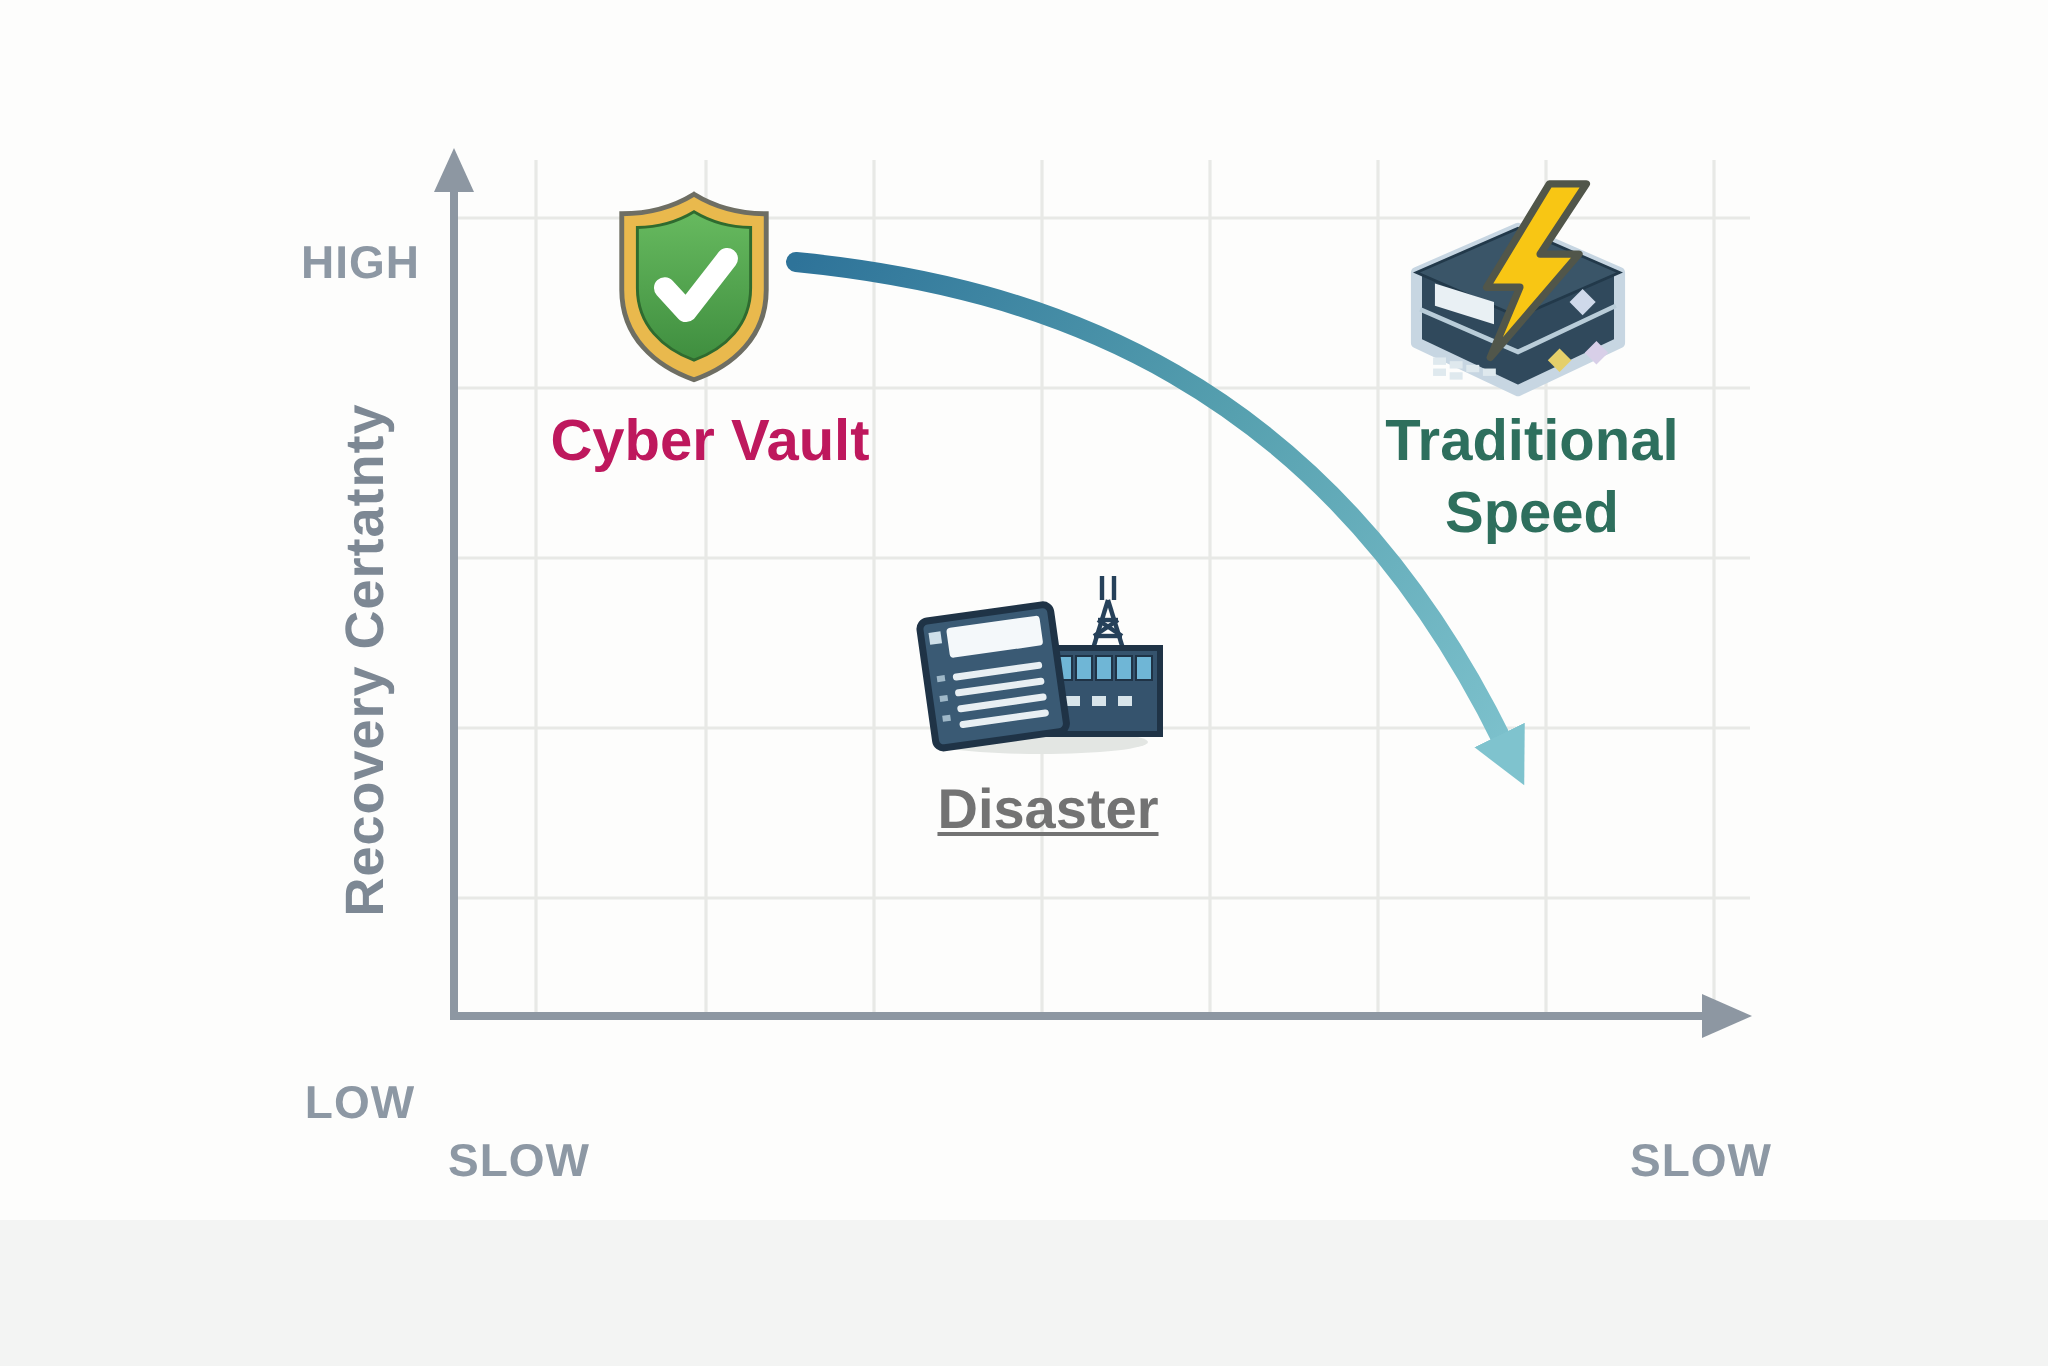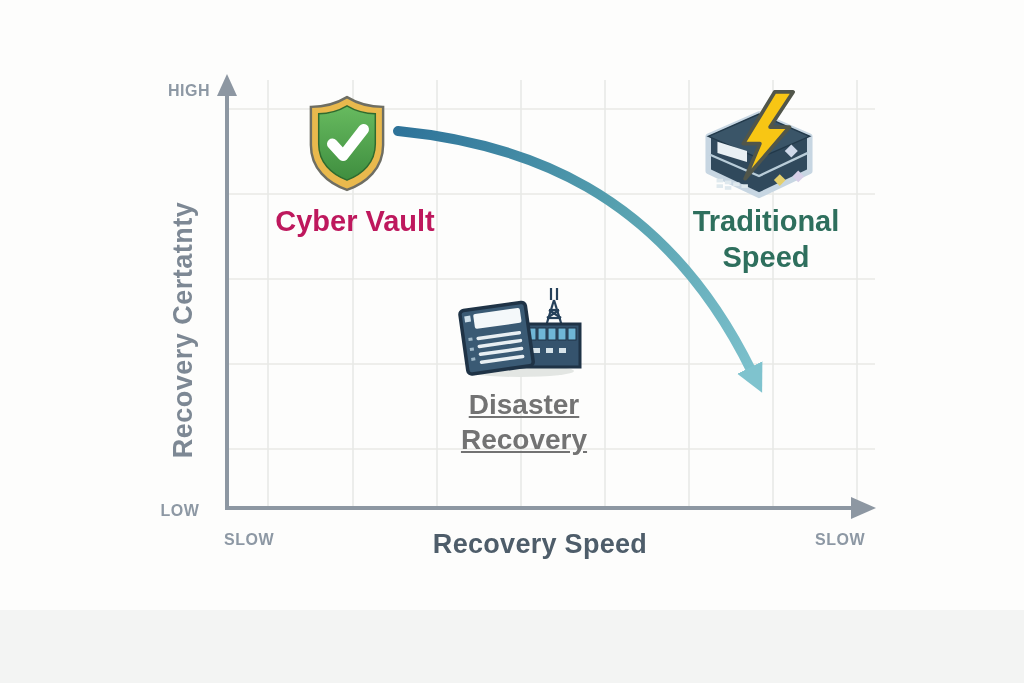--- a/index.html
+++ b/index.html
@@ -26,22 +26,23 @@
     left: 0; top: 0;
     width: 1024px; height: 683px;
   }
   .lbl {
     position: absolute;
     font-weight: bold;
     white-space: nowrap;
   }
   .axis-extreme {
     color: #8d98a4;
-    font-size: 16px;
+    font-size: 23px;
     letter-spacing: 0.5px;
+    margin-top: 36px;
   }
   .axis-title-x {
     color: #4e5d6a;
     font-size: 27px;
     letter-spacing: 0.3px;
   }
   .axis-title-y {
     color: #7d8894;
     font-size: 27px;
     letter-spacing: 0.5px;
@@ -101,21 +102,20 @@
       <polygon points="876,508 851,497 851,519" fill="#8d97a2"></polygon>
     </g>
 
     <path d="M 398 131 C 520 143, 662 188, 752 372" fill="none" stroke="url(#curveGrad)" stroke-width="10" stroke-linecap="round" marker-end="url(#curveArrow)"></path>
   </svg>
 
   <div class="lbl axis-extreme" style="left:150px; top:82px; width:60px; text-align:right;">HIGH</div>
   <div class="lbl axis-extreme" style="left:152px; top:502px; width:56px; text-align:center;">LOW</div>
   <div class="lbl axis-extreme" style="left:224px; top:531px;">SLOW</div>
   <div class="lbl axis-extreme" style="left:815px; top:531px;">SLOW</div>
-  <div class="lbl axis-title-x" style="left:400px; top:529px; width:280px; text-align:center;">Recovery Speed</div>
   <div class="lbl axis-title-y" style="left:183px; top:330px;">Recovery Certatnty</div>
 
   <div class="icon-box" style="left:306px; top:94px; width:82px; height:98px;">
     <svg viewBox="0 0 84 100">
       <defs>
         <linearGradient id="greenGrad" x1="0" y1="0" x2="0" y2="1">
           <stop offset="0" stop-color="#67ba5f"></stop>
           <stop offset="1" stop-color="#3f8e3f"></stop>
         </linearGradient>
       </defs>
@@ -197,16 +197,15 @@
         <g fill="#9fb8c8">
           <rect x="11" y="48" width="4" height="3"></rect>
             <rect x="11" y="58" width="4" height="3"></rect>
           <rect x="11" y="68" width="4" height="3"></rect>
         </g>
       </g>
     </svg>
   </div>
   <div class="node-label dr" style="left:438px; top:387px; width:172px;">
     <div>Disaster</div>
-    <div>Recovery</div>
   </div>
 
 </div>
 
 </body></html>

